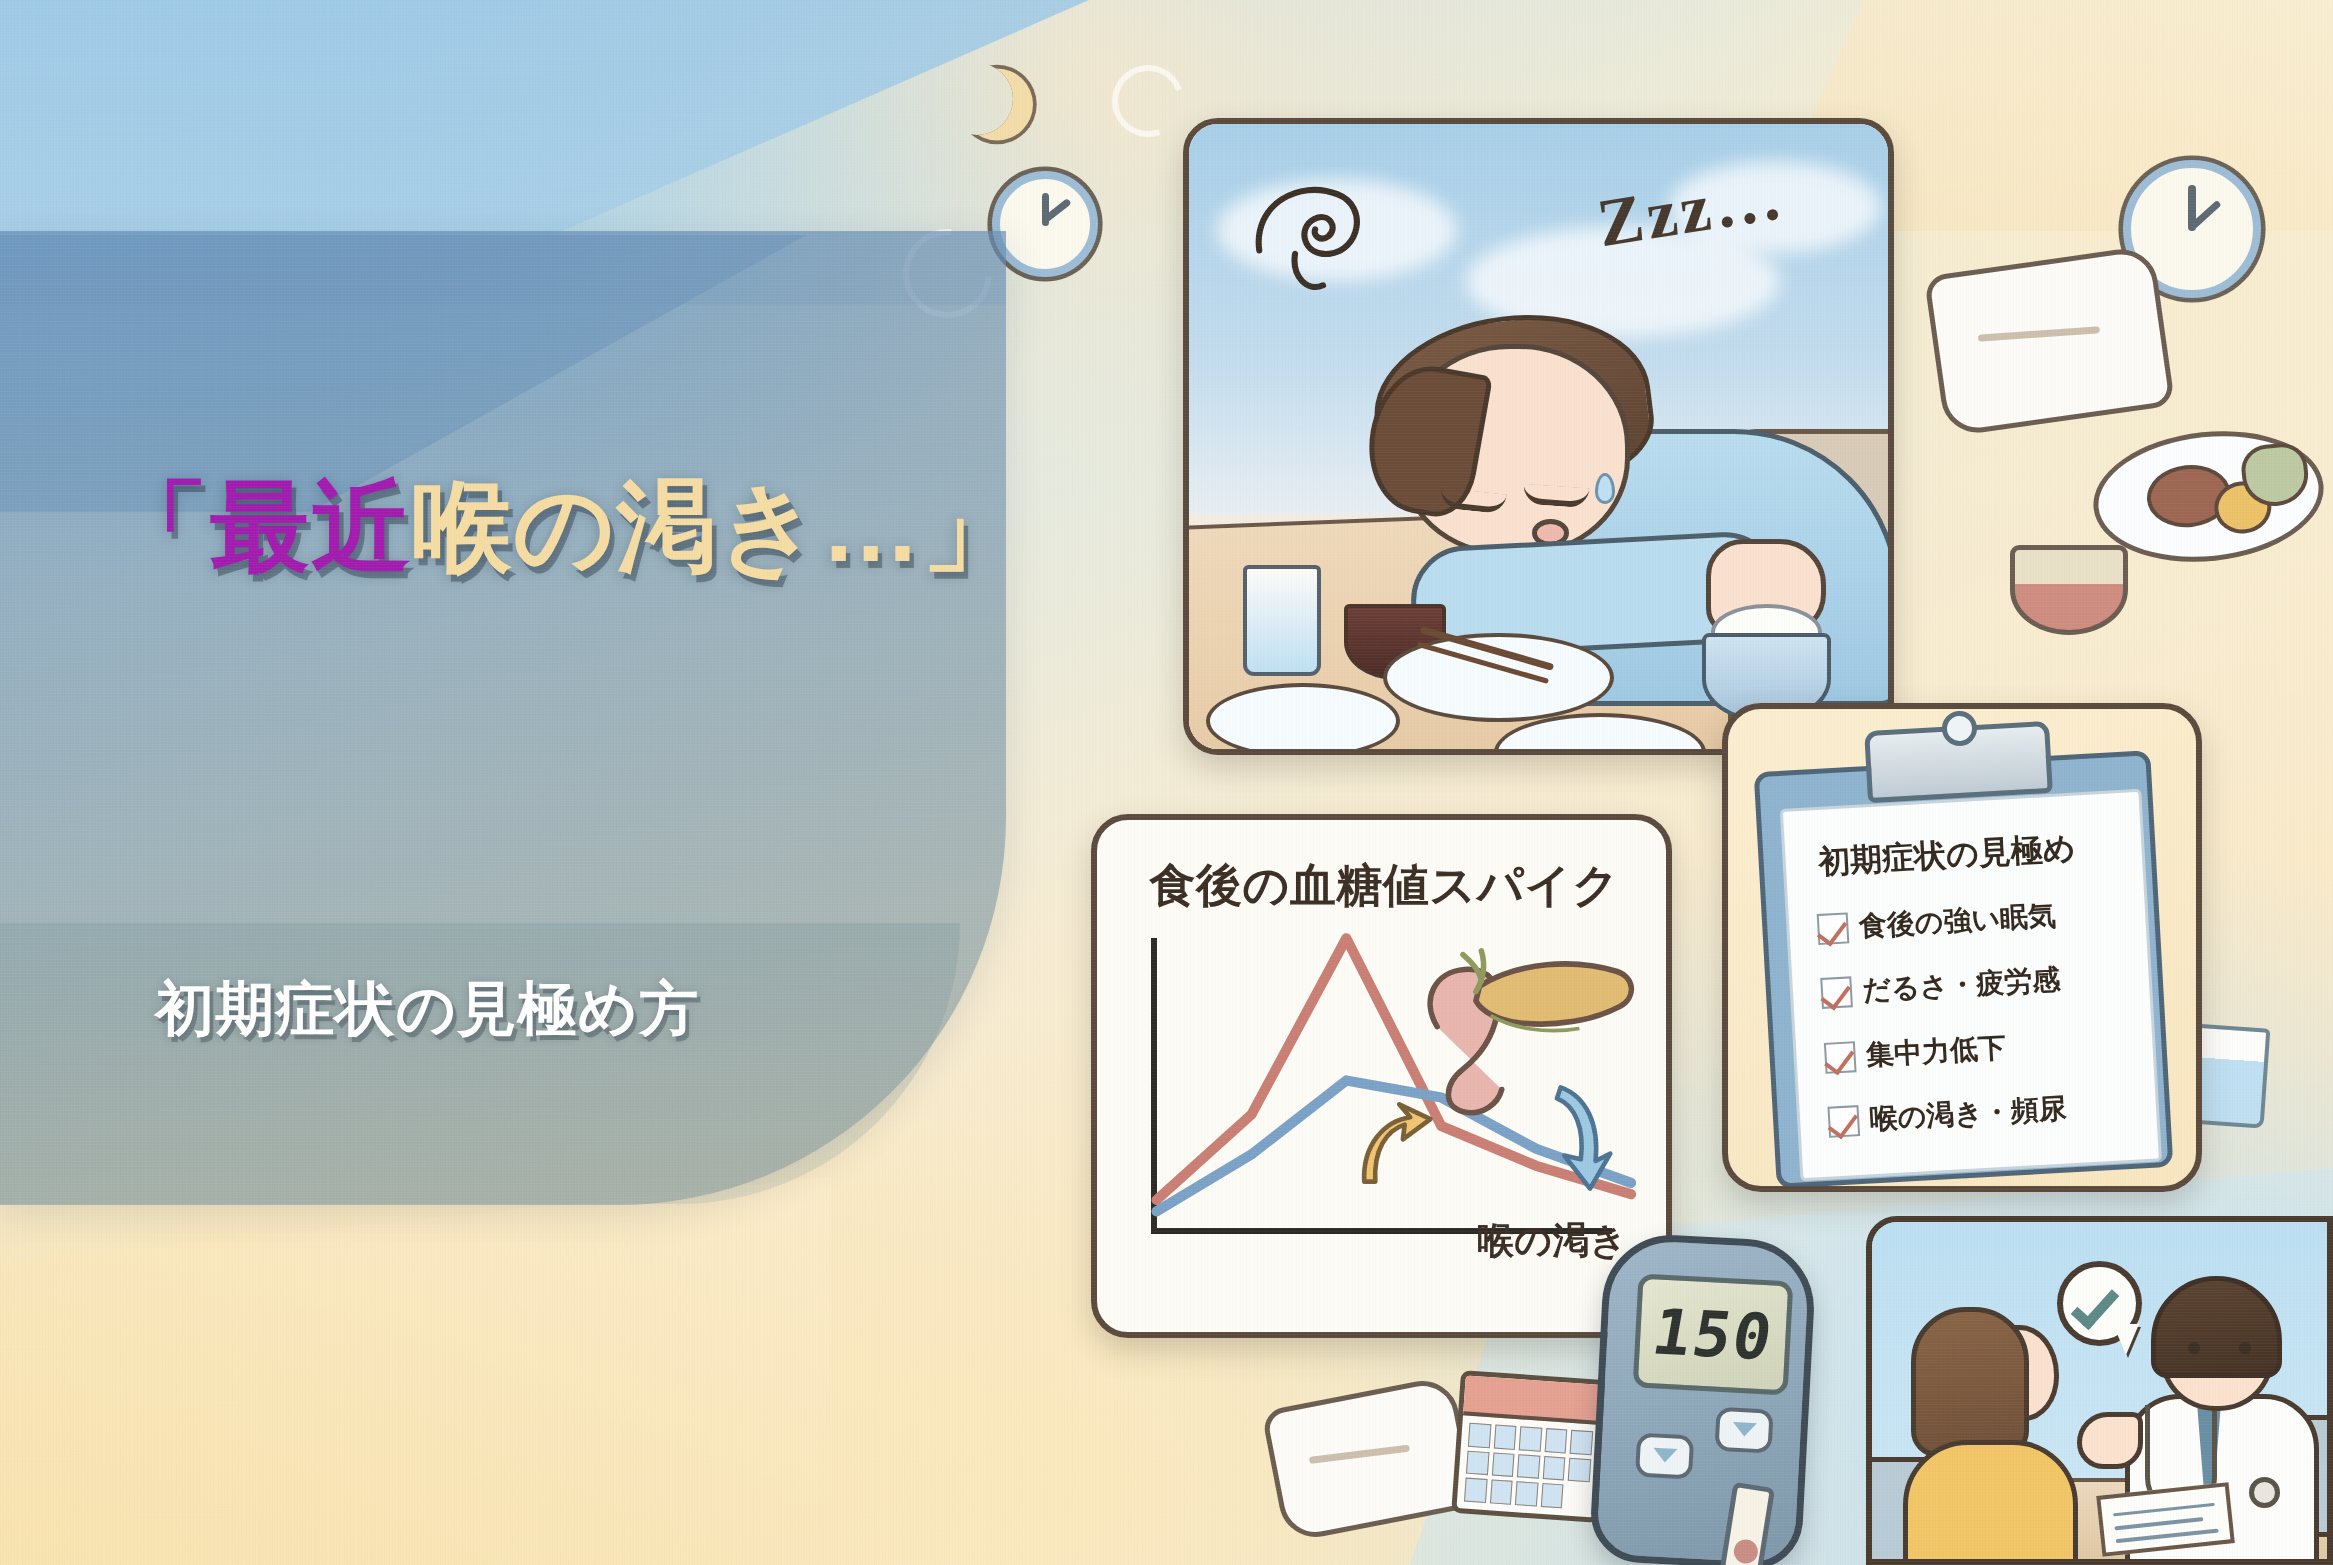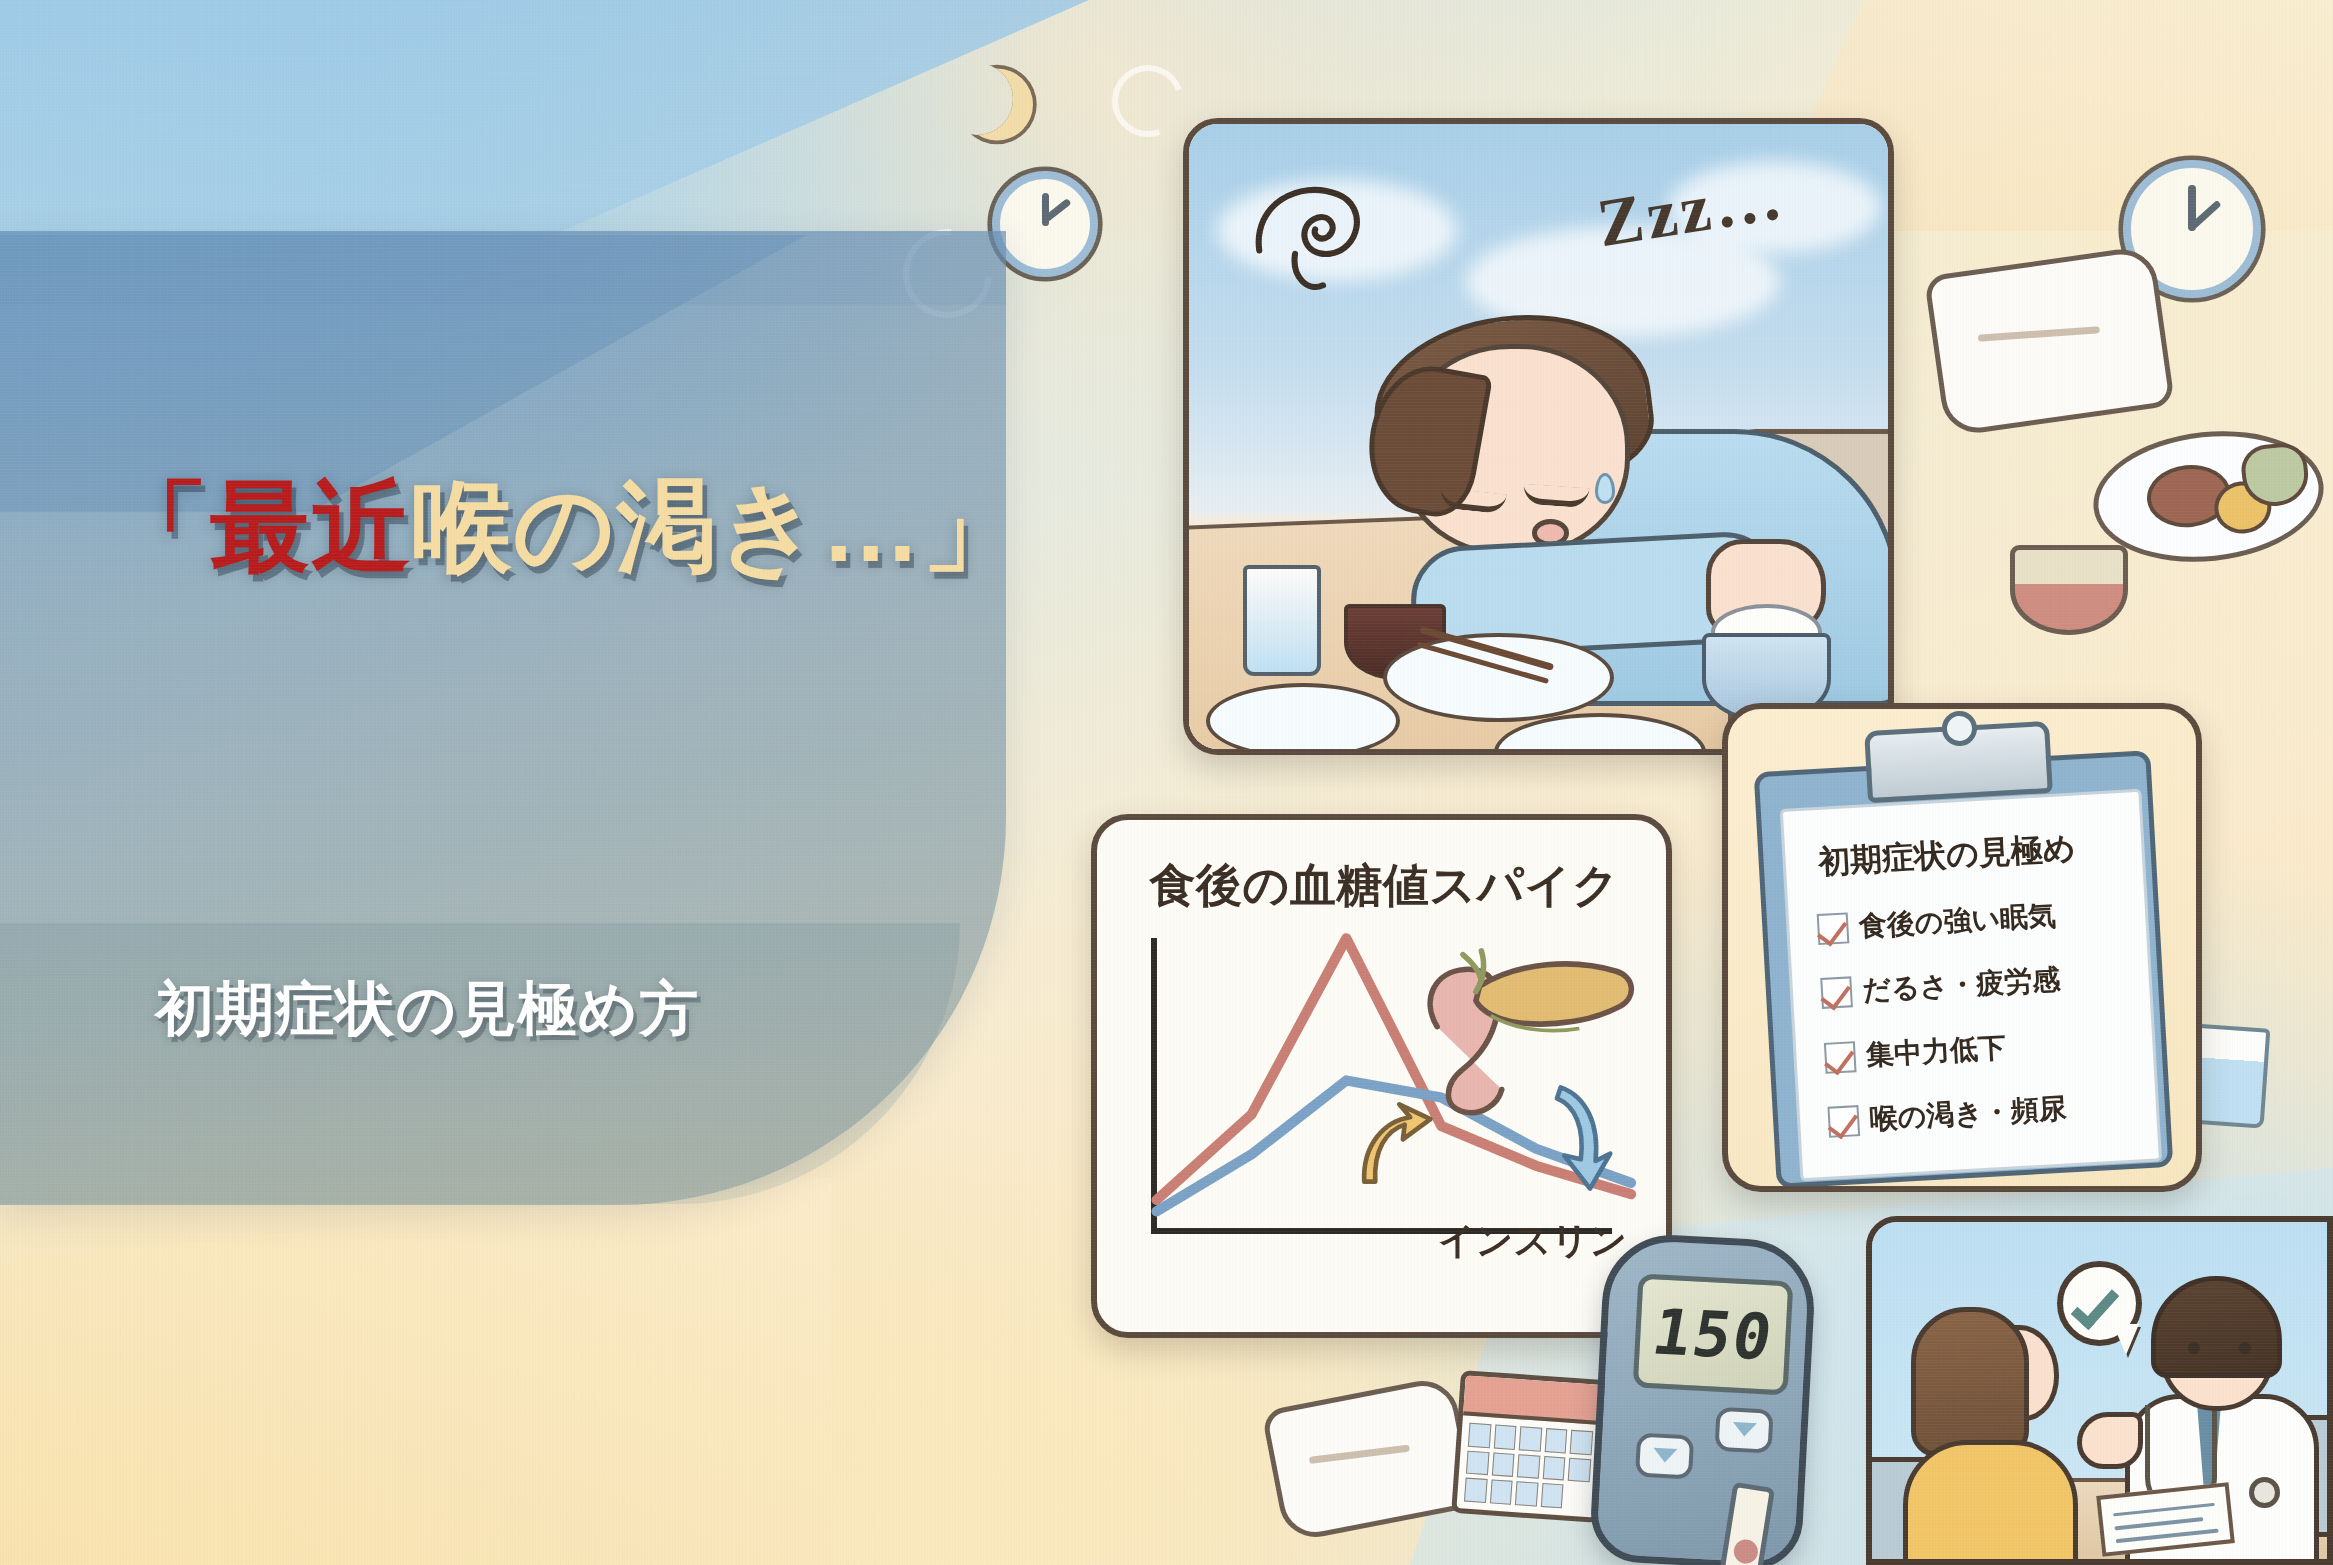--- a/index.html
+++ b/index.html
@@ -73,21 +73,21 @@
   }
 
   
   .headline{
     position:absolute; left:109px; top:466px; width:904px;
     font-size:100px; font-weight:700; line-height:1.20;
     letter-spacing:.01em; white-space:nowrap;
     text-shadow:4.6px 6.5px 0 rgba(28,42,58,.38), 0 2.8px 13px rgba(20,35,50,.28);
   }
   .headline .l2{ margin-top:5.5px; }
-  .hl-w{ color:#b91c1c; }
+  .hl-w{ color:#a21caf; }
   .hl-y{ color:#f5dca3; }
 
   .subhead{
     position:absolute; left:155px; top:971px; width:794px;
     font-size:59px; font-weight:700; line-height:1.32; color:#ffffff;
     letter-spacing:.02em; white-space:nowrap;
     text-shadow:3.7px 4.6px 0 rgba(40,56,68,.34), 0 1.8px 9.2px rgba(25,40,55,.25);
   }
 
   
@@ -386,21 +386,21 @@
     </svg>
 
     <svg style="position:absolute; left:247px; top:277px; width:92px; height:92px;" viewBox="0 0 100 100">
       <path d="M22 92 C20 52 44 26 72 22 L60 8 L94 24 L64 46 L66 30 C46 36 32 58 34 92 Z" fill="#efc571" stroke="#7a6036" stroke-width="5" stroke-linejoin="round"></path>
     </svg>
 
     <svg style="position:absolute; left:436px; top:260px; width:92px; height:116px;" viewBox="0 0 100 126">
       <path d="M30 8 C58 18 72 48 68 88 L84 80 L62 118 L34 82 L52 86 C56 52 46 28 26 20 Z" fill="#9ec9e2" stroke="#4d7493" stroke-width="5" stroke-linejoin="round"></path>
     </svg>
 
-    <div class="insulin-label">インスリン</div>
+    <div class="insulin-label">喉の渇き</div>
   </div>
 
   <div class="card" id="card-clip">
     <div class="clip-board">
       <div class="clip-paper">
         <div class="clip-head">初期症状の見極め</div>
 
         <div class="clip-row" style="top:100px;">
           <span class="cbox"></span>
           <span class="clip-txt">食後の強い眠気</span>

